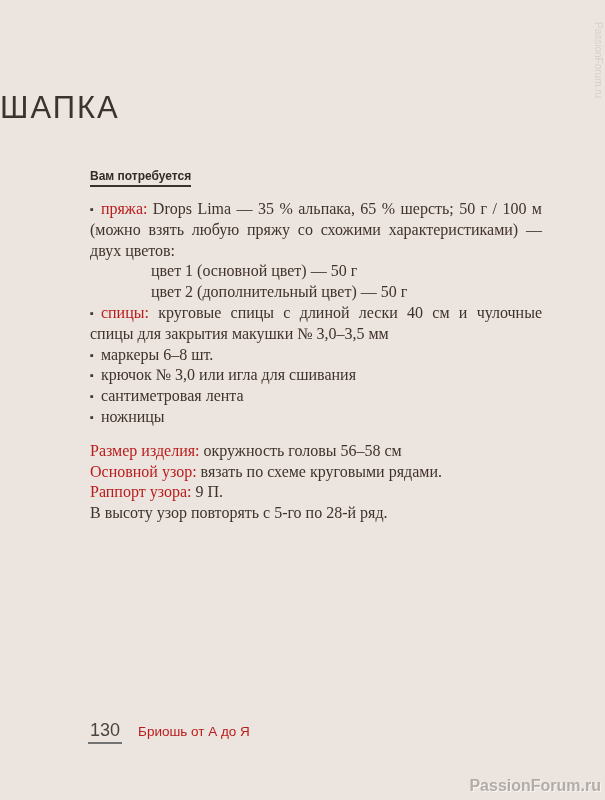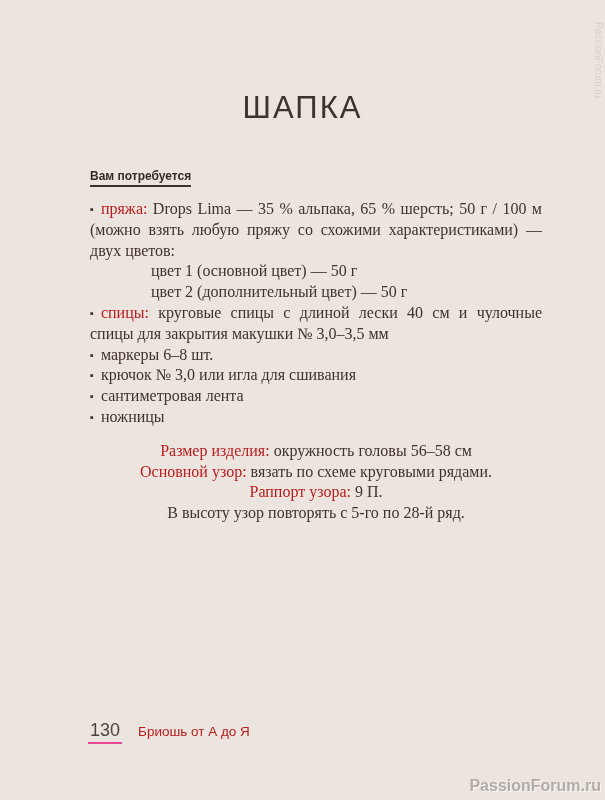--- a/index.html
+++ b/index.html
@@ -10,21 +10,20 @@
     position: relative;
     width: 605px;
     height: 800px;
     background: #ece4de;
     overflow: hidden;
     color: #3f332b;
   }
 
   .page-title {
     margin-top: 90px;
-    text-align: center;
     font-family: "Liberation Sans", sans-serif;
     font-weight: 300;
     font-size: 31px;
     letter-spacing: 2px;
     color: #3b342e;
   }
 
   .content {
     padding: 0 63px 0 90px;
   }
@@ -53,21 +52,21 @@
     font-size: 11px;
     vertical-align: 1px;
     margin-right: 7px;
   }
 
   .mat-item.indent {
     margin-left: 61px;
     text-align: left;
   }
 
-  .specs { margin-top: 13px; text-align: center; }
+  .specs { margin-top: 13px; }
 
   .spec-line {
     font-size: 16px;
     line-height: 20.8px;
   }
 
   b { font-weight: 400; color: #b91c1c; }
 
   .footer {
     position: absolute;
@@ -76,21 +75,21 @@
     display: flex;
     align-items: baseline;
     gap: 16px;
     font-family: "Liberation Sans", sans-serif;
     color: #4a443f;
   }
 
   .page-number {
     font-size: 18px;
     padding: 0 2px 1px 2px;
-    border-bottom: 2px solid #ec4899;
+    border-bottom: 2px solid #737373;
   }
 
   .book-title { font-size: 13.5px; color: #b91c1c; }
 
   .watermark-bottom {
     position: absolute;
     right: 4px;
     bottom: 5px;
     font-family: "Liberation Sans", sans-serif;
     font-weight: 700;

